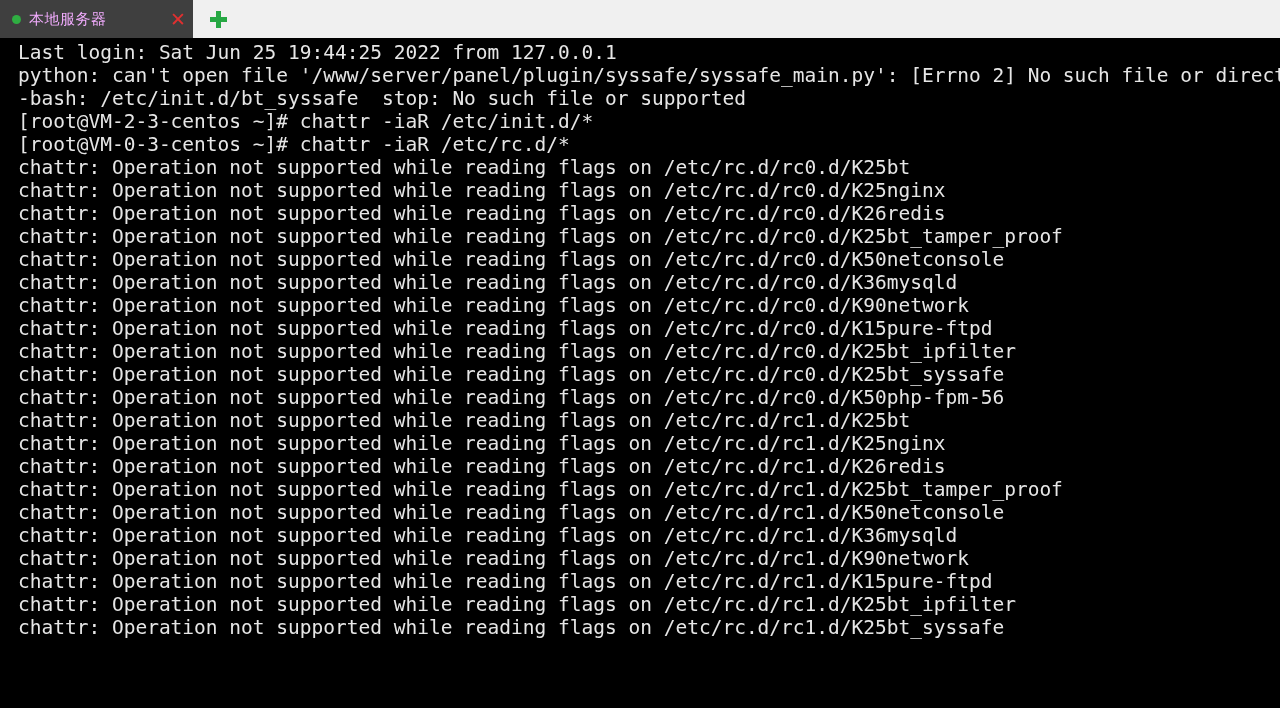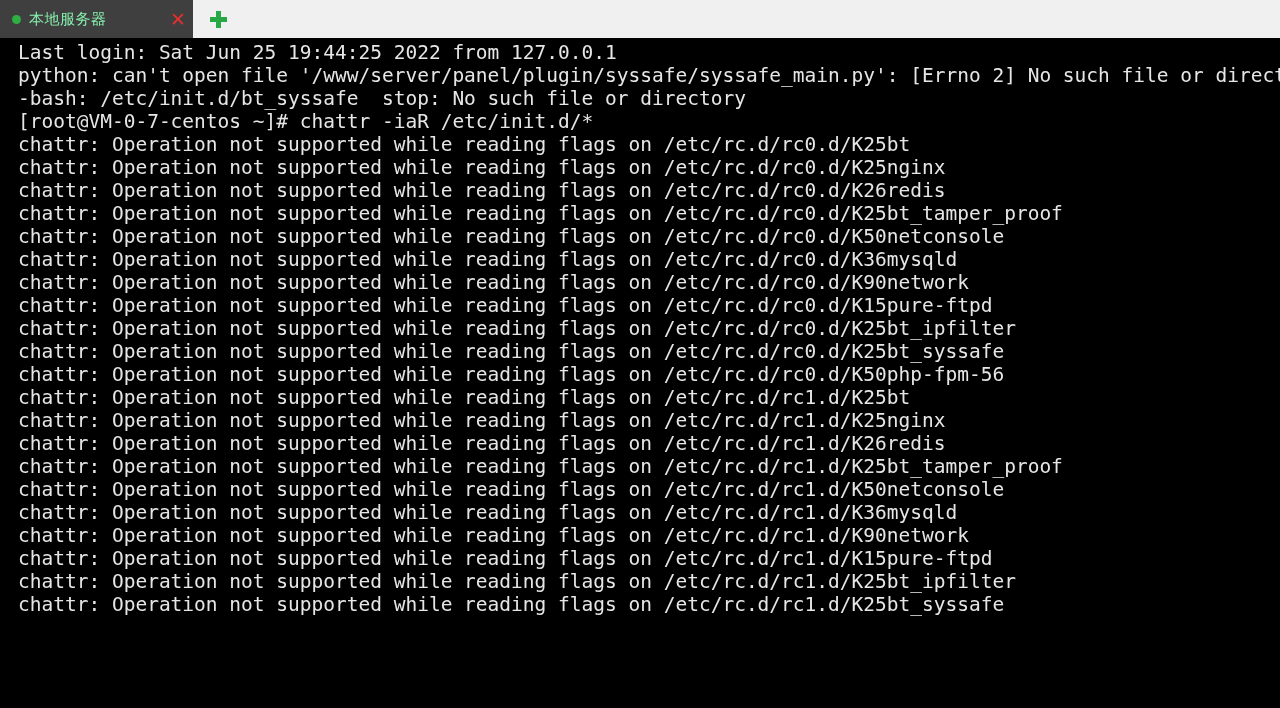--- a/index.html
+++ b/index.html
@@ -38,21 +38,21 @@
   }
   .tab-status-dot {
     width: 9px;
     height: 9px;
     border-radius: 50%;
     background: #2fae42;
     flex: 0 0 auto;
     margin-right: 8px;
   }
   .tab-title {
-    color: #86efac;
+    color: #f0abfc;
     font-family: "DejaVu Sans", sans-serif;
     font-size: 15px;
     line-height: 38px;
     white-space: nowrap;
     letter-spacing: 0.5px;
     flex: 1 1 auto;
   }
   .tab-close {
     flex: 0 0 auto;
     width: 30px;
@@ -136,22 +136,23 @@
   </div>
   <div class="newtab">
     <span class="plus-icon"></span>
   </div>
 </div>
 
 <div id="terminal">
   <div id="term-lines">
       <div class="term-line">Last login: Sat Jun 25 19:44:25 2022 from 127.0.0.1</div>
       <div class="term-line">python: can't open file '/www/server/panel/plugin/syssafe/syssafe_main.py': [Errno 2] No such file or directory</div>
-      <div class="term-line">-bash: /etc/init.d/bt_syssafe  stop: No such file or directory</div>
-      <div class="term-line">[root@VM-0-7-centos ~]# chattr -iaR /etc/init.d/*</div>
+      <div class="term-line">-bash: /etc/init.d/bt_syssafe  stop: No such file or supported</div>
+      <div class="term-line">[root@VM-2-3-centos ~]# chattr -iaR /etc/init.d/*</div>
+      <div class="term-line">[root@VM-0-3-centos ~]# chattr -iaR /etc/rc.d/*</div>
       <div class="term-line">chattr: Operation not supported while reading flags on /etc/rc.d/rc0.d/K25bt</div>
       <div class="term-line">chattr: Operation not supported while reading flags on /etc/rc.d/rc0.d/K25nginx</div>
       <div class="term-line">chattr: Operation not supported while reading flags on /etc/rc.d/rc0.d/K26redis</div>
       <div class="term-line">chattr: Operation not supported while reading flags on /etc/rc.d/rc0.d/K25bt_tamper_proof</div>
       <div class="term-line">chattr: Operation not supported while reading flags on /etc/rc.d/rc0.d/K50netconsole</div>
       <div class="term-line">chattr: Operation not supported while reading flags on /etc/rc.d/rc0.d/K36mysqld</div>
       <div class="term-line">chattr: Operation not supported while reading flags on /etc/rc.d/rc0.d/K90network</div>
       <div class="term-line">chattr: Operation not supported while reading flags on /etc/rc.d/rc0.d/K15pure-ftpd</div>
       <div class="term-line">chattr: Operation not supported while reading flags on /etc/rc.d/rc0.d/K25bt_ipfilter</div>
       <div class="term-line">chattr: Operation not supported while reading flags on /etc/rc.d/rc0.d/K25bt_syssafe</div>

